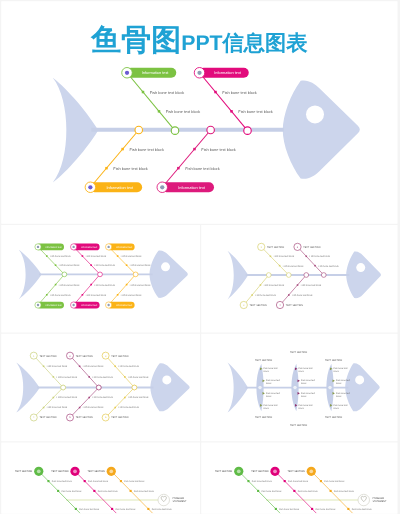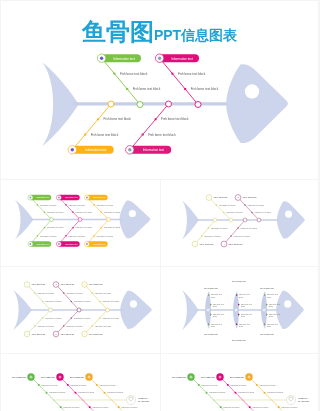--- a/index.html
+++ b/index.html
@@ -8,21 +8,21 @@
   .card{position:absolute;background:#fff;overflow:hidden;}
   .hero{left:1px;top:1px;width:317px;height:178px;}
   .r2a{left:1px;top:180px;width:159px;height:86px;}
   .r2b{left:161px;top:180px;width:157px;height:86px;}
   .r3a{left:1px;top:267px;width:159px;height:86px;}
   .r3b{left:161px;top:267px;width:157px;height:86px;}
   .r4a{left:1px;top:354px;width:159px;height:57px;}
   .r4b{left:161px;top:354px;width:157px;height:57px;}
   .title{position:absolute;left:0;top:15px;width:317px;text-align:center;white-space:nowrap;}
   .t1{font-size:24px;font-weight:bold;color:#1fa2d4;margin-top:22px;}
-  .t2{font-size:14px;font-weight:bold;color:#1fa2d4;}
+  .t2{font-size:17px;font-weight:bold;color:#1fa2d4;}
   svg{display:block;position:absolute;left:0;top:0;overflow:visible;}
   text{font-family:"Liberation Sans",sans-serif;}
 </style>
 </head>
 <body>
 
 <div class="page">
 
   <div class="card hero">
     <div class="title">

